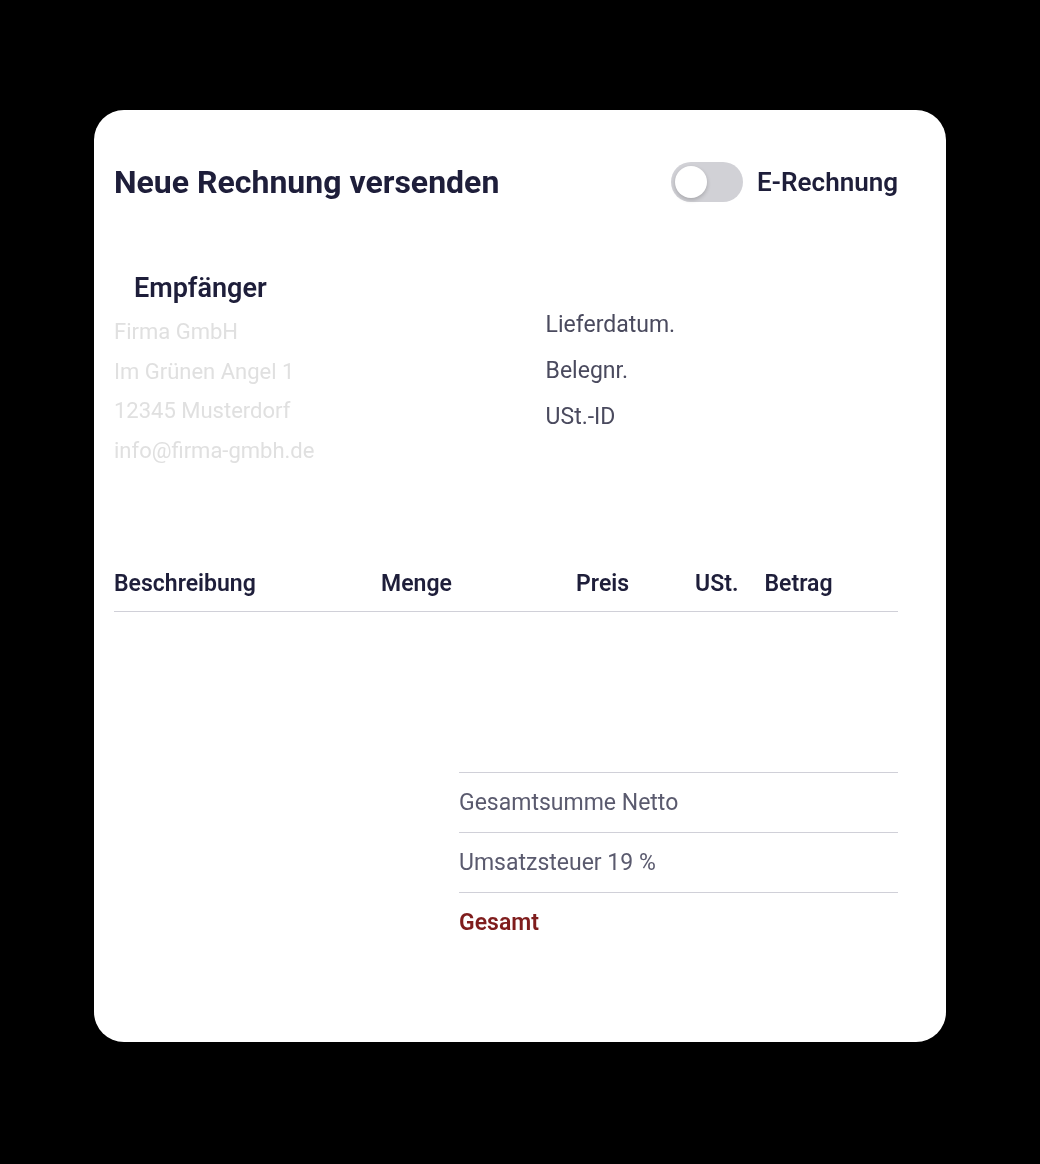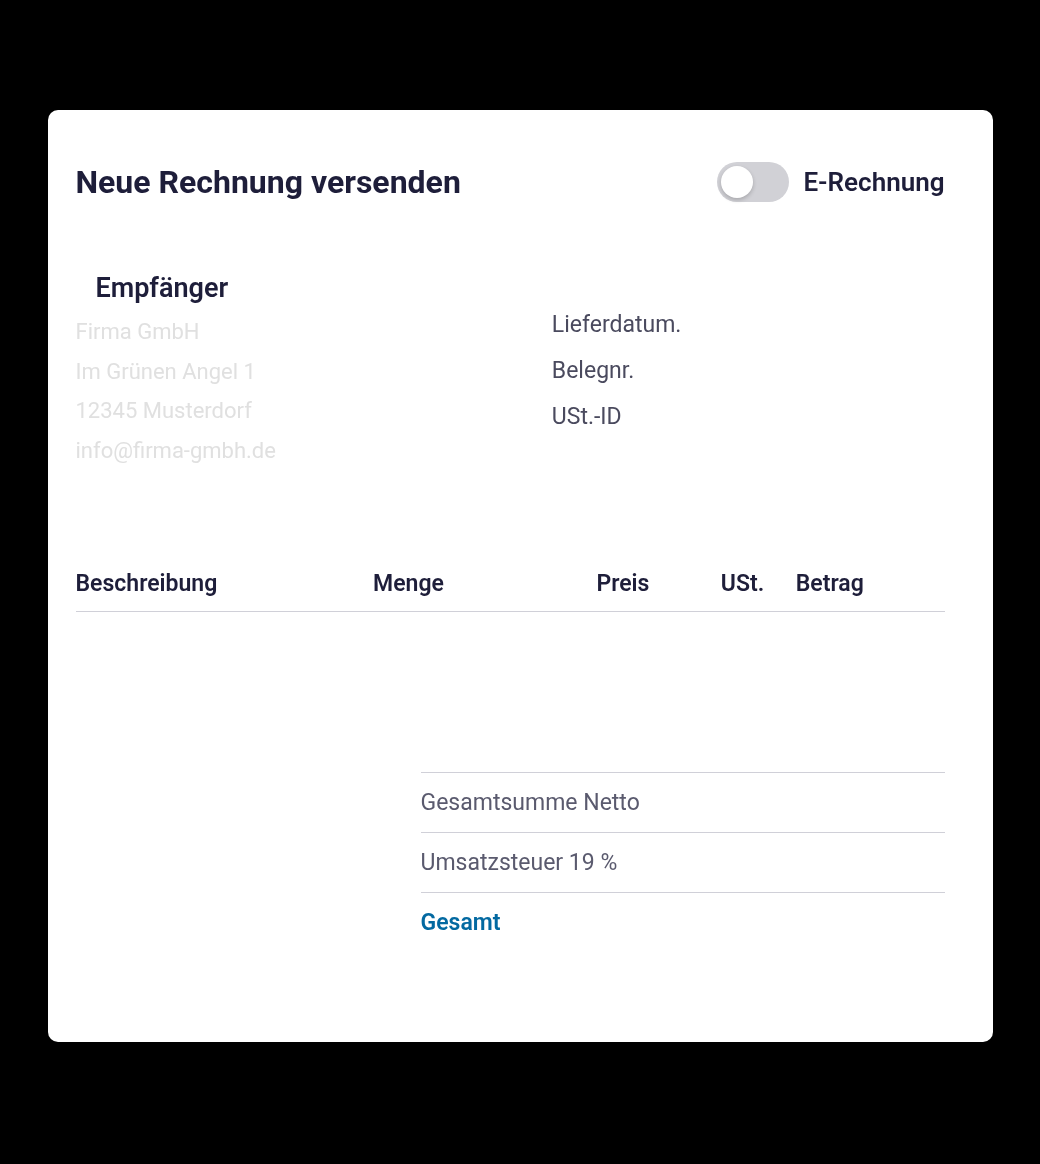--- a/index.html
+++ b/index.html
@@ -11,23 +11,23 @@
       background: #000;
       font-family: -apple-system, BlinkMacSystemFont, 'Segoe UI', Roboto, Helvetica, Arial, sans-serif;
       display: flex;
       align-items: flex-start;
       justify-content: center;
       min-height: 1164px;
       padding-top: 110px;
     }
     .card {
       background: #fff;
-      border-radius: 10px;
-      width: 945px;
-      padding: 52px 48px 90px 28px;
+      border-radius: 30px;
+      width: 852px;
+      padding: 52px 48px 90px 20px;
       box-shadow: 0 20px 60px rgba(0,0,0,0.5);
     }
     .header {
       display: flex;
       justify-content: space-between;
       align-items: center;
       margin-bottom: 70px;
     }
     .title {
       font-size: 32px;
@@ -114,21 +114,21 @@
       margin-left: 345px;
     }
     .total-row {
       padding: 16px 0;
       border-top: 1px solid #d0d0d8;
       font-size: 23px;
       color: #5a5a6e;
     }
     .total-row.bold {
       font-weight: 600;
-      color: #0369a1;
+      color: #7f1d1d;
     }
   </style>
 </head>
 <body>
 
 <div class="card">
   <div class="header">
     <h1 class="title">Neue Rechnung versenden</h1>
     <div class="toggle-wrap">
       <div class="toggle">

